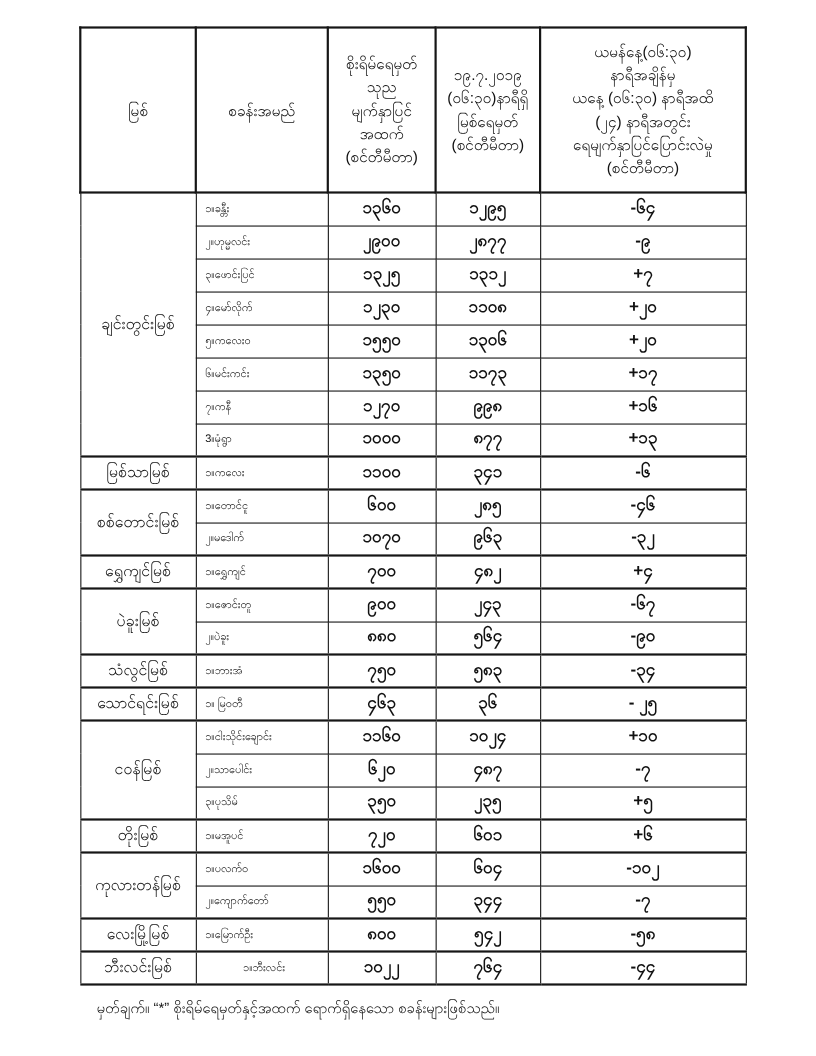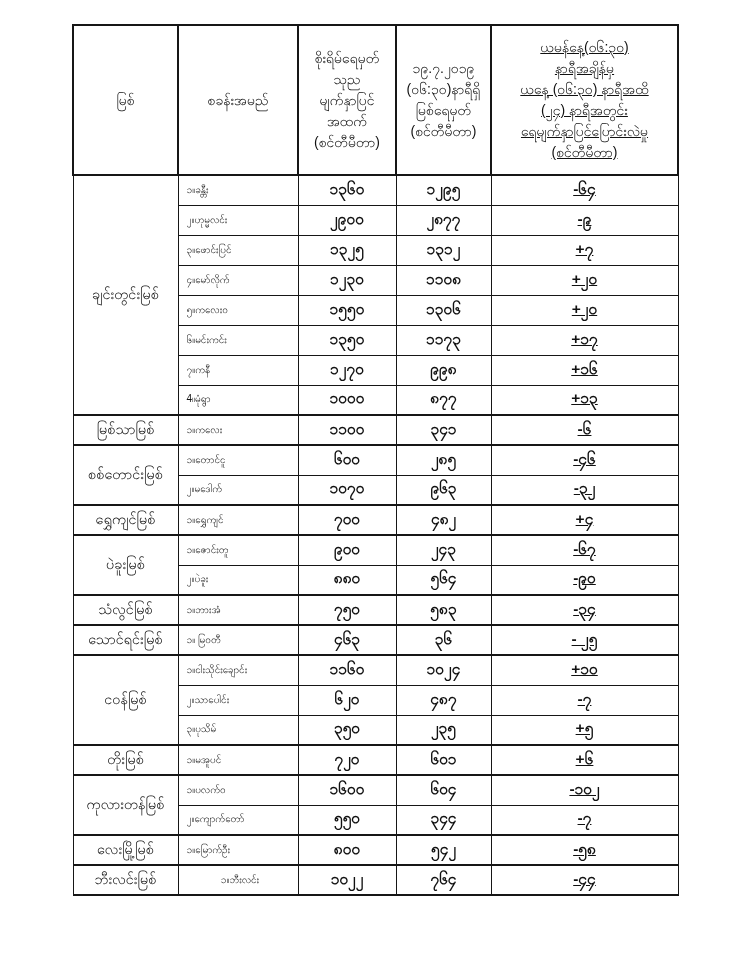--- a/index.html
+++ b/index.html
@@ -56,21 +56,21 @@
   td.num-cell {
     text-align: center;
     font-weight: bold;
     font-size: 15.5px;
     vertical-align: middle;
     padding: 2px;
   }
   tr.group-start td { border-top-width: 2.5px; }
   table.wl tbody tr:last-child td { border-bottom-width: 2.5px; text-align: center; }
   td:first-child, th:first-child { border-left-width: 2.5px; }
-  td:last-child, th:last-child { border-right-width: 2.5px; text-decoration: underline; }
+  td:last-child, th:last-child { border-right-width: 2.5px; }
   .footer-note {
     position: absolute;
     left: 88px;
     top: 908px;
     width: 620px;
     font-size: 13.5px;
     color: #161616;
     text-align: left;
   }
 </style>
@@ -146,21 +146,21 @@
           <td class="num-cell">၁၁၇၃</td>
           <td class="num-cell">+၁၇</td>
         </tr>
         <tr>
           <td class="station-cell">၇။ကနီ</td>
           <td class="num-cell">၁၂၇၀</td>
           <td class="num-cell">၉၉၈</td>
           <td class="num-cell">+၁၆</td>
         </tr>
         <tr>
-          <td class="station-cell">4။မုံရွာ</td>
+          <td class="station-cell">3။မုံရွာ</td>
           <td class="num-cell">၁၀၀၀</td>
           <td class="num-cell">၈၇၇</td>
           <td class="num-cell">+၁၃</td>
         </tr>
         <tr class="group-start">
           <td class="river-cell" rowspan="1">မြစ်သာမြစ်</td>
           <td class="station-cell">၁။ကလေး</td>
           <td class="num-cell">၁၁၀၀</td>
           <td class="num-cell">၃၄၁</td>
           <td class="num-cell">-၆</td>
@@ -261,14 +261,15 @@
         <tr class="group-start">
           <td class="river-cell" rowspan="1">ဘီးလင်းမြစ်</td>
           <td class="station-cell">၁။ဘီးလင်း</td>
           <td class="num-cell">၁၀၂၂</td>
           <td class="num-cell">၇၆၄</td>
           <td class="num-cell">-၄၄</td>
         </tr>
       </tbody>
   </table>
 
+  <div class="footer-note">မှတ်ချက်။ “*” စိုးရိမ်ရေမှတ်နှင့်အထက် ရောက်ရှိနေသော စခန်းများဖြစ်သည်။</div>
 
 </div>
 
 </body></html>

